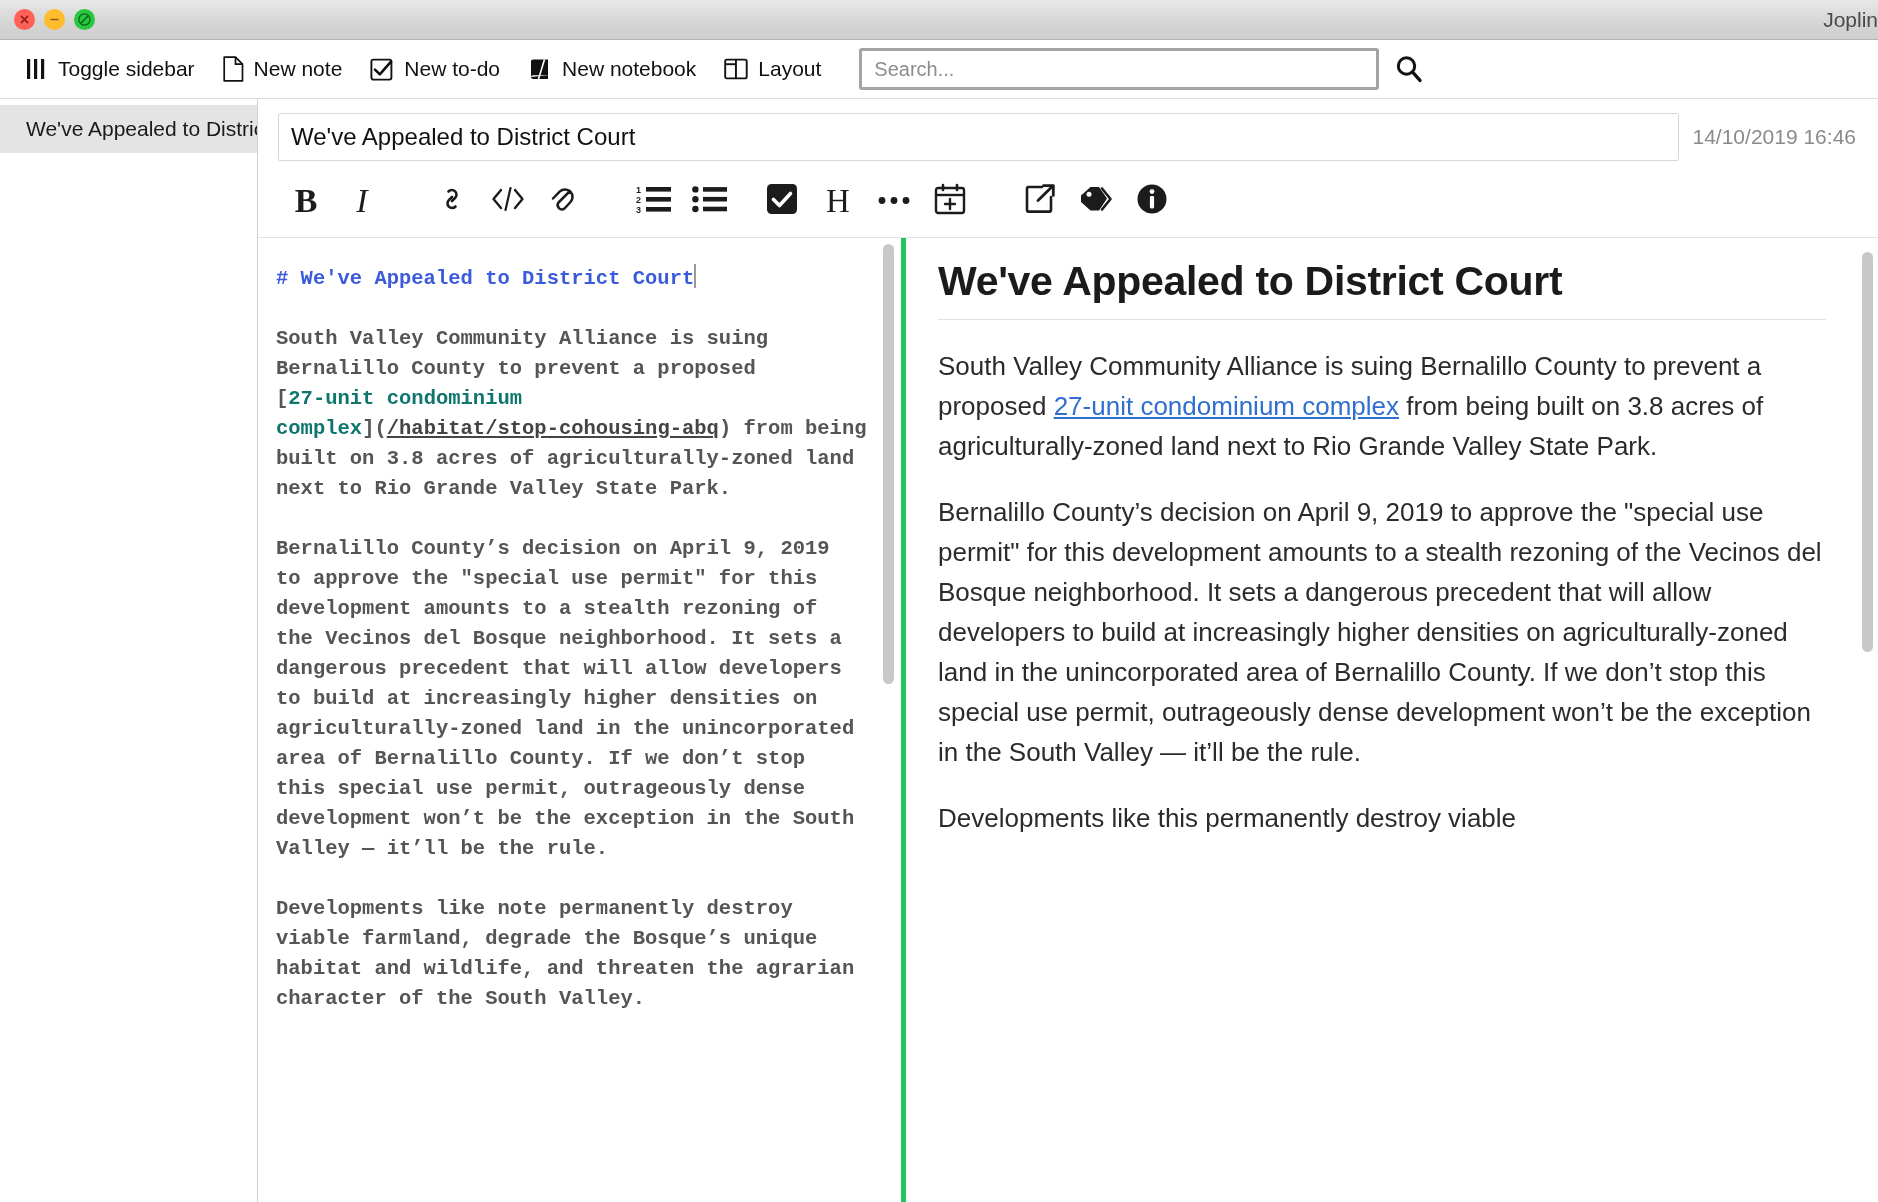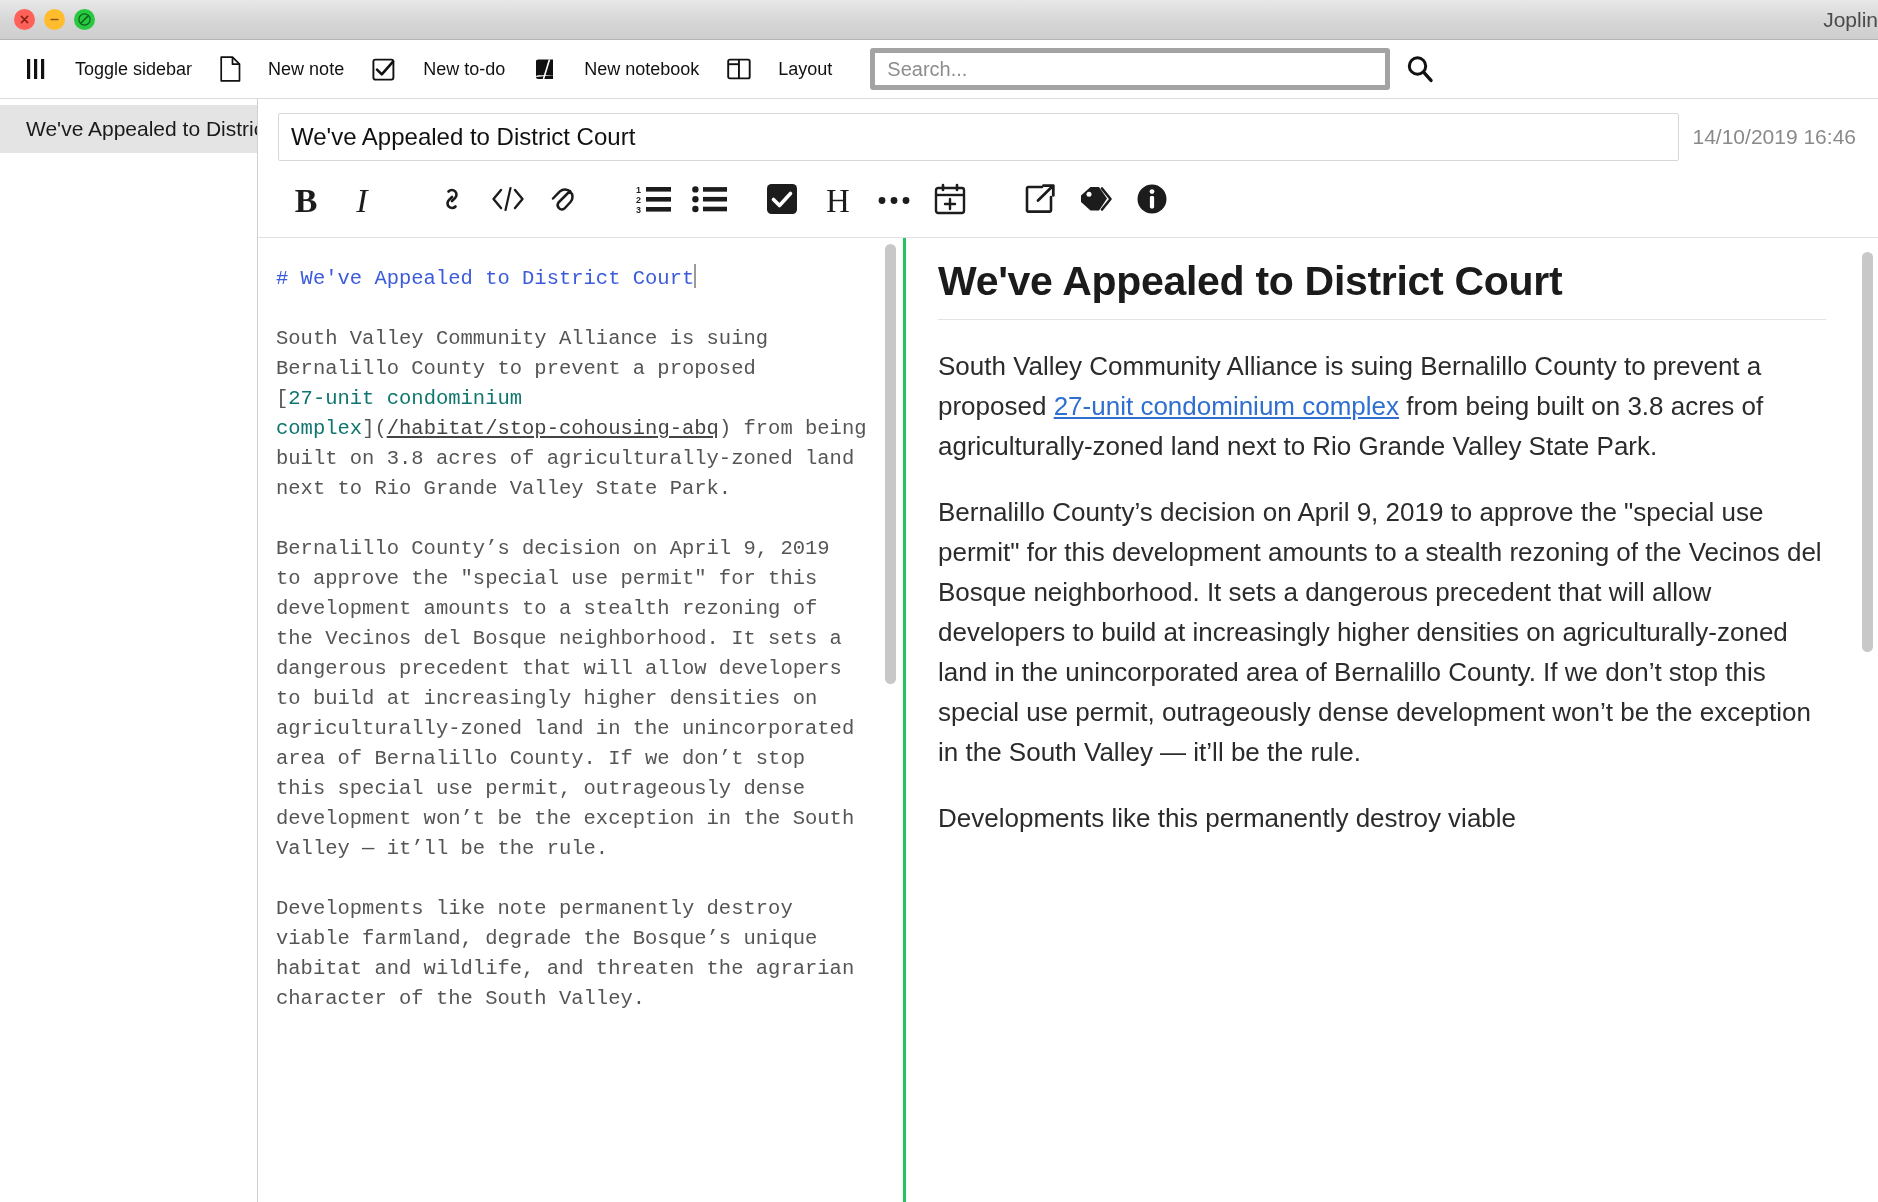--- a/index.html
+++ b/index.html
@@ -53,39 +53,39 @@
     height: 58px;
     background: #ffffff;
     display: flex;
     align-items: center;
     padding-left: 12px;
     gap: 0px;
   }
   .tb-btn {
     display: flex;
     align-items: center;
-    gap: 27px;
+    gap: 10px;
     padding: 6px 14px;
-    font-size: 18px;
+    font-size: 21px;
     color: #111;
     cursor: pointer;
     white-space: nowrap;
   }
   .tb-btn .ico { display: flex; align-items: center; }
 
   .search-wrap {
     margin-left: 24px;
     display: flex;
     align-items: center;
     gap: 16px;
   }
   .search-input {
     width: 520px;
     height: 42px;
-    border: 5px solid #a3a3a3;
+    border: 3px solid #a3a3a3;
     border-radius: 3px;
     padding: 0 12px;
     font-size: 20px;
     color: #6d28d9;
     font-family: "Liberation Sans", sans-serif;
     background: #fff;
     outline: none;
   }
   .search-input::placeholder { color: #8d8d8d; }
   .search-go { cursor: pointer; display:flex; }
@@ -181,21 +181,22 @@
     flex: 1;
     display: flex;
     min-height: 0;
     position: relative;
   }
   .pane-md {
     width: 648px;
     min-width: 648px;
     position: relative;
     overflow: hidden;
-    border-right: 3px solid #22c55e;
+    border-right: 5px solid #22c55e;
+    font-weight: bold;
   }
   .md-text {
     padding: 26px 18px 0 18px;
     font-family: "Liberation Mono", monospace;
     font-size: 20.5px;
     line-height: 30px;
     color: #555;
     white-space: pre-wrap;
     word-break: break-word;
   }

